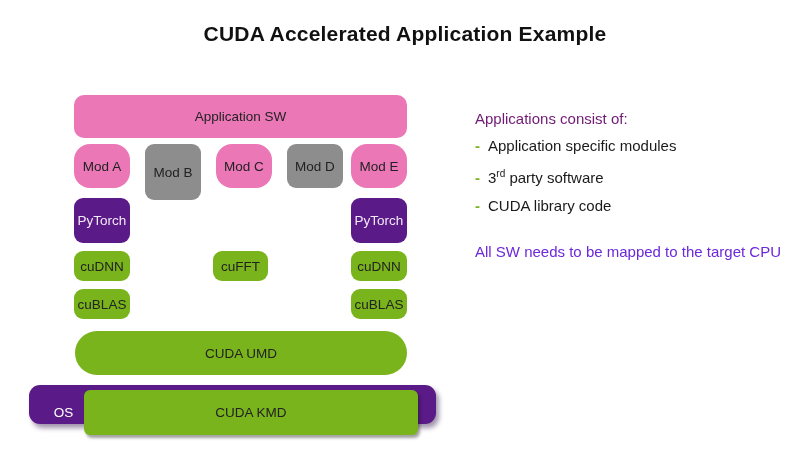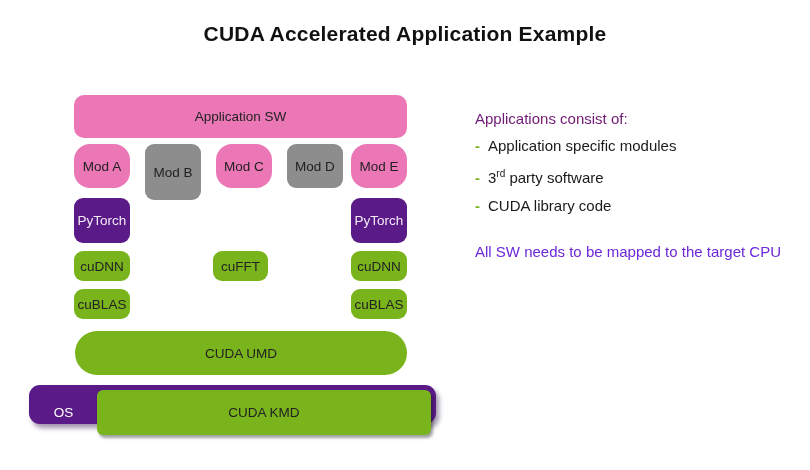--- a/index.html
+++ b/index.html
@@ -42,21 +42,21 @@
     background: #5a1a87; border-radius: 11px;
     box-shadow: 3px 4px 5px rgba(45, 15, 70, 0.45);
     margin-left: 21px;
   }
   .os-label {
     position: absolute; left: 0; top: 0; width: 69px; height: 55px;
     display: flex; align-items: center; justify-content: center;
     color: #ffffff; font-size: 13.5px;
   }
   .kmd {
-    left: 68px; top: 5px; width: 334px; height: 45px; border-radius: 6px;
+    left: 55px; top: 5px; width: 334px; height: 45px; border-radius: 6px;
     box-shadow: 2px 3px 3px rgba(20, 20, 20, 0.40);
   }
 
   .notes { position: absolute; left: 475px; top: 110px; width: 330px; font-size: 15px; }
   .notes-heading { color: #701a75; margin-bottom: 10px; }
   .bullet { display: flex; align-items: baseline; margin-bottom: 10px; line-height: 18px; }
   .dash { color: #7ab41c; font-weight: 700; margin-right: 8px; }
   sup { font-size: 10px; }
   .footer-note {
     position: absolute; left: 475px; top: 243px; width: 335px; font-size: 15px; color: #6d28d9;

